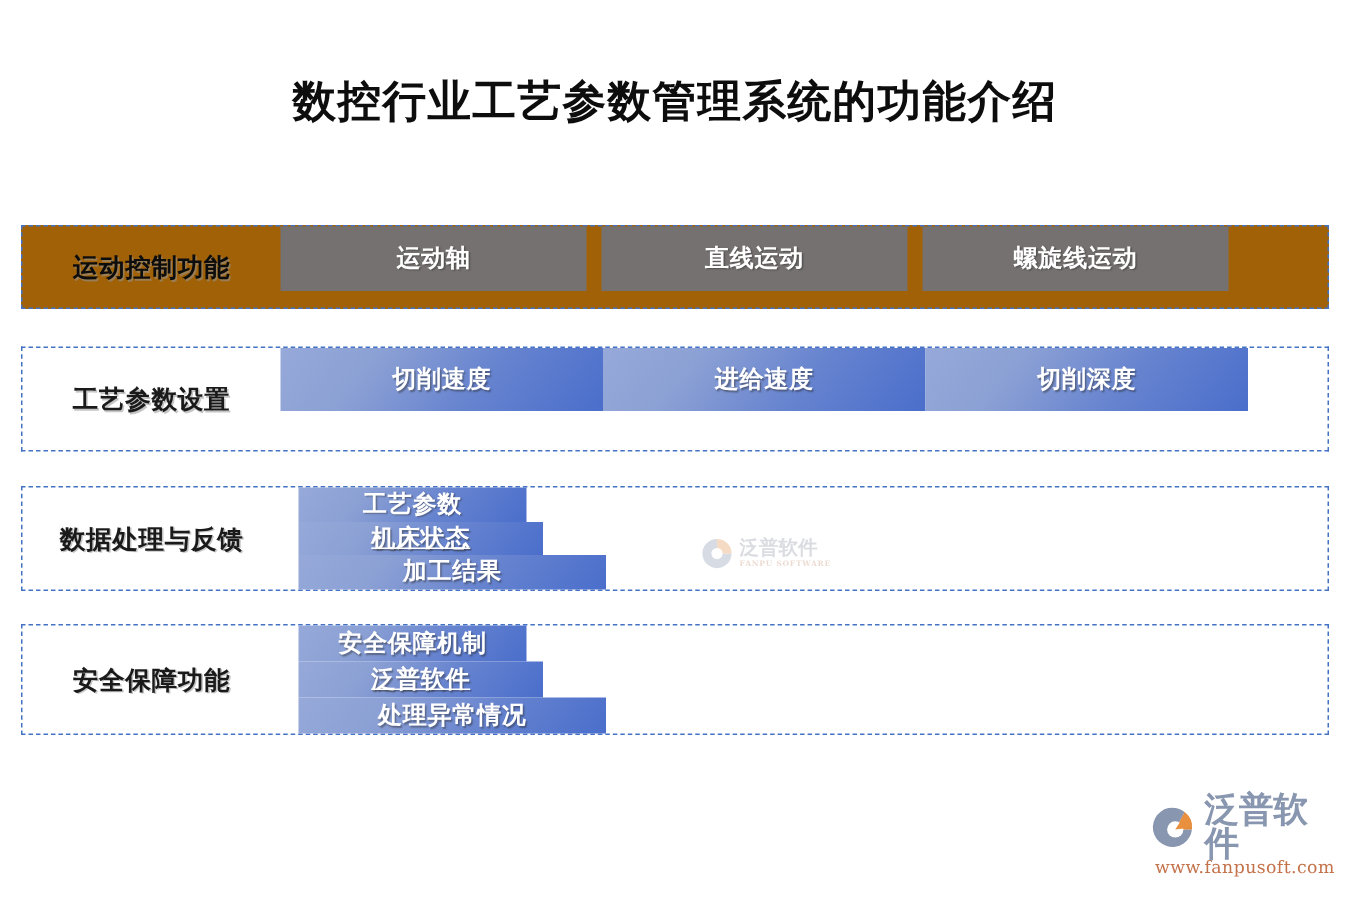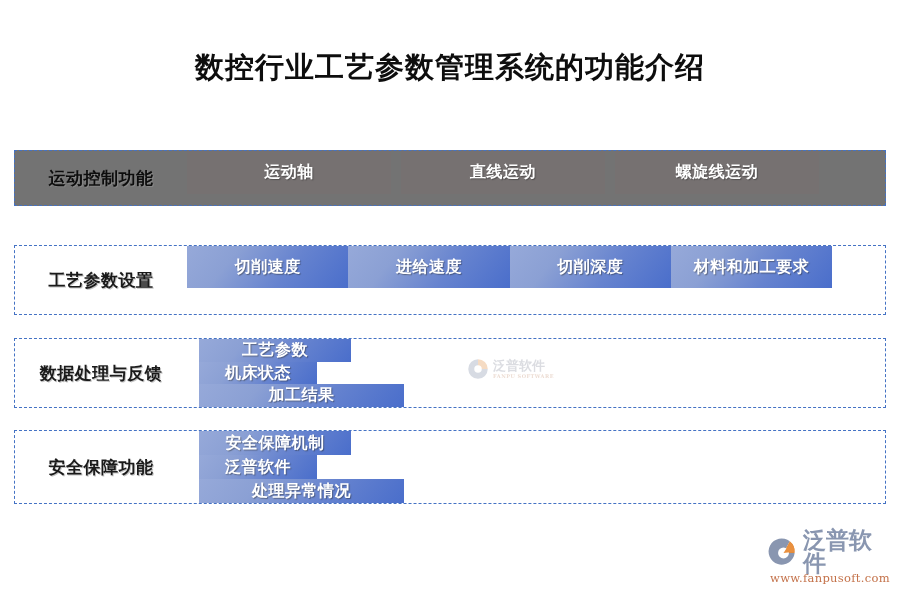--- a/index.html
+++ b/index.html
@@ -48,23 +48,23 @@
     position: relative;
     box-sizing: border-box;
     border: 1.5px dashed #4472c4;
     display: flex;
     align-items: center;
     margin-bottom: 23px;
     background: #ffffff;
   }
 
   .row.row-motion {
-    background: #737373;
+    background: #a16207;
     height: 56px;
-    margin-bottom: 39px;
+    margin-bottom: 25px;
   }
   .row.row-params  { height: 70px; }
   .row.row-data    { height: 70px; margin-bottom: 22px; }
   .row.row-safety  { height: 74px; margin-bottom: 0; }
 
   .row-label {
     flex: 0 0 auto;
     width: 172px;
     text-align: center;
     font-size: 17px;
@@ -115,21 +115,21 @@
   
   .row-params .row-boxes { padding-right: 53px; }
   .row-params .box { flex: 1 1 0; }
 
   
   .row-data .row-boxes,
   .row-safety .row-boxes { padding-left: 12px; flex-direction: column; }
   .row-data .box:nth-child(1),
   .row-safety .box:nth-child(1) { width: 152px; margin-right: 30px; }
   .row-data .box:nth-child(2),
-  .row-safety .box:nth-child(2) { width: 118px; margin-right: 38px; }
+  .row-safety .box:nth-child(2) { width: 163px; margin-right: 38px; text-decoration: underline; }
   .row-data .box:nth-child(3),
   .row-safety .box:nth-child(3) { width: 205px; }
 
   
   .watermark {
     position: absolute;
     left: 466px;
     top: 352px;
     width: 140px;
     height: 34px;
@@ -211,21 +211,20 @@
         <div class="box box-gray">螺旋线运动</div>
       </div>
     </div>
 
     <div class="row row-params">
       <div class="row-label">工艺参数设置</div>
       <div class="row-boxes">
         <div class="box box-blue">切削速度</div>
         <div class="box box-blue">进给速度</div>
         <div class="box box-blue">切削深度</div>
-        <div class="box box-blue">材料和加工要求</div>
       </div>
     </div>
 
     <div class="row row-data">
       <div class="row-label">数据处理与反馈</div>
       <div class="row-boxes">
         <div class="box box-blue">工艺参数</div>
         <div class="box box-blue">机床状态</div>
         <div class="box box-blue">加工结果</div>
       </div>

